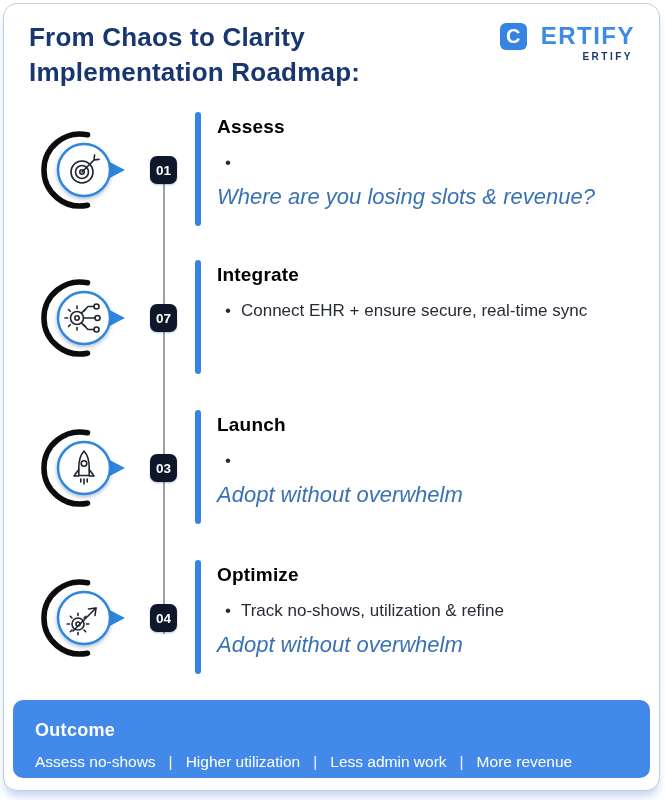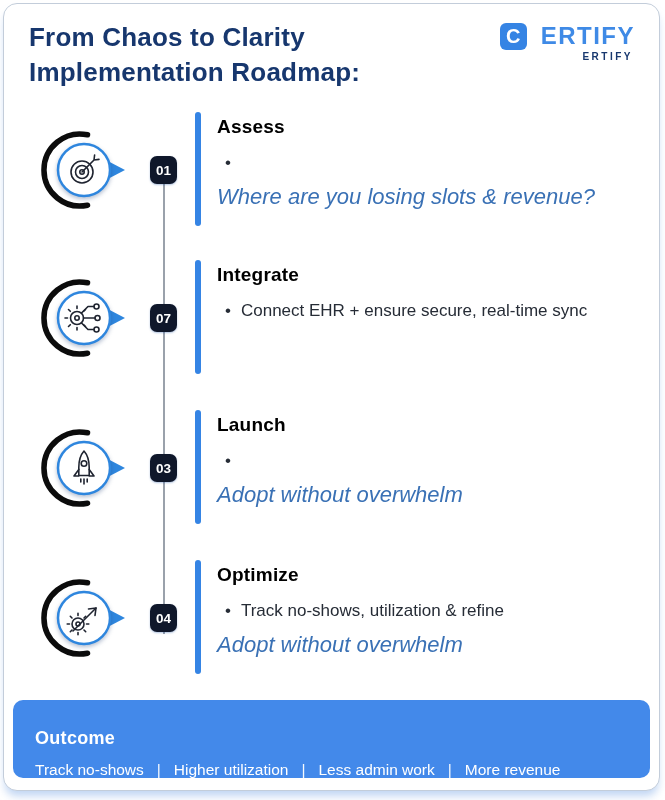--- a/index.html
+++ b/index.html
@@ -28,21 +28,21 @@
     border-radius:7px;color:#ffffff;font-size:13.5px;font-weight:700;
     display:flex;align-items:center;justify-content:center;box-shadow:0 1px 2px rgba(30,80,160,.35);z-index:2;text-align:center;}
   .bar{position:absolute;left:191px;top:2px;width:6px;height:114px;background:#3584e4;border-radius:3px;}
   .content{position:absolute;left:213px;top:6px;right:14px;}
   .step-title{font-size:19px;font-weight:700;color:#000000;letter-spacing:.2px;}
   .step-bullet{margin-top:15px;font-size:17px;color:#262c36;display:flex;align-items:baseline;}
   .bullet-dot{margin:0 10px 0 8px;font-size:17px;color:#262c36;}
   .step-tagline{margin-top:11px;font-size:22px;font-style:italic;font-weight:500;color:#3a71b5;}
   
   .outcome{position:absolute;left:9px;right:9px;bottom:12px;height:78px;background:#4389ea;
-    border-radius:10px;color:#ffffff;padding:28px 22px;box-sizing:border-box;}
+    border-radius:10px;color:#ffffff;padding:20px 22px;box-sizing:border-box;}
   .outcome-title{font-size:18px;font-weight:700;letter-spacing:.3px;}
   .outcome-items{margin-top:12px;display:flex;align-items:center;font-size:15.5px;font-weight:500;}
   .outcome-sep{margin:0 13px;opacity:.95;}
   
   .glyph{stroke:#1f2430;stroke-width:1.6;fill:none;stroke-linecap:round;stroke-linejoin:round;}
 </style>
 </head>
 <body>
 
 <div class="card">
@@ -158,21 +158,21 @@
         <span class="bullet-dot">•</span>
         <span>Track no-shows, utilization &amp; refine</span>
       </div>
       <div class="step-tagline">Adopt without overwhelm</div>
     </div>
   </div>
 
   <div class="outcome">
     <div class="outcome-title">Outcome</div>
     <div class="outcome-items">
-      <span>Track no-shows</span>
+      <span>Assess no-shows</span>
       <span class="outcome-sep">|</span>
       <span>Higher utilization</span>
       <span class="outcome-sep">|</span>
       <span>Less admin work</span>
       <span class="outcome-sep">|</span>
       <span>More revenue</span>
     </div>
   </div>
 
 </div>

